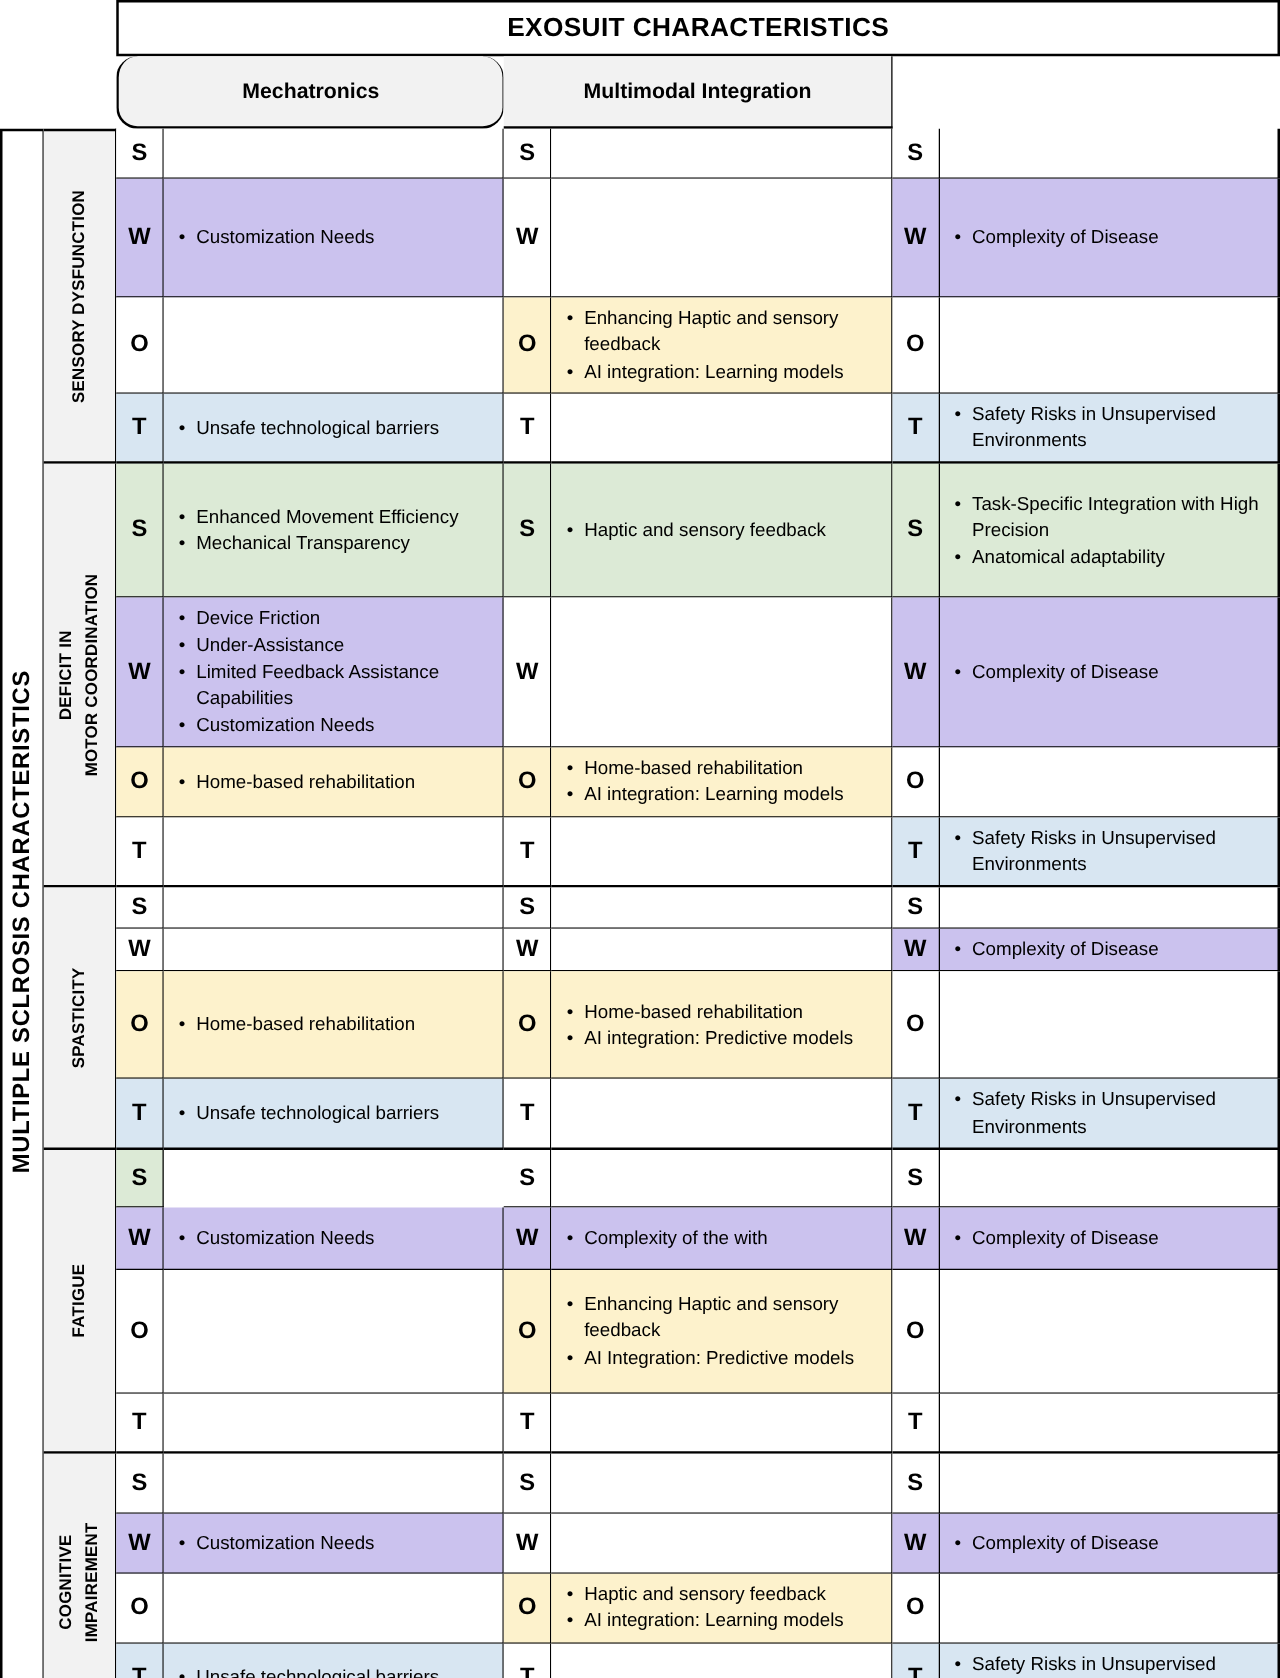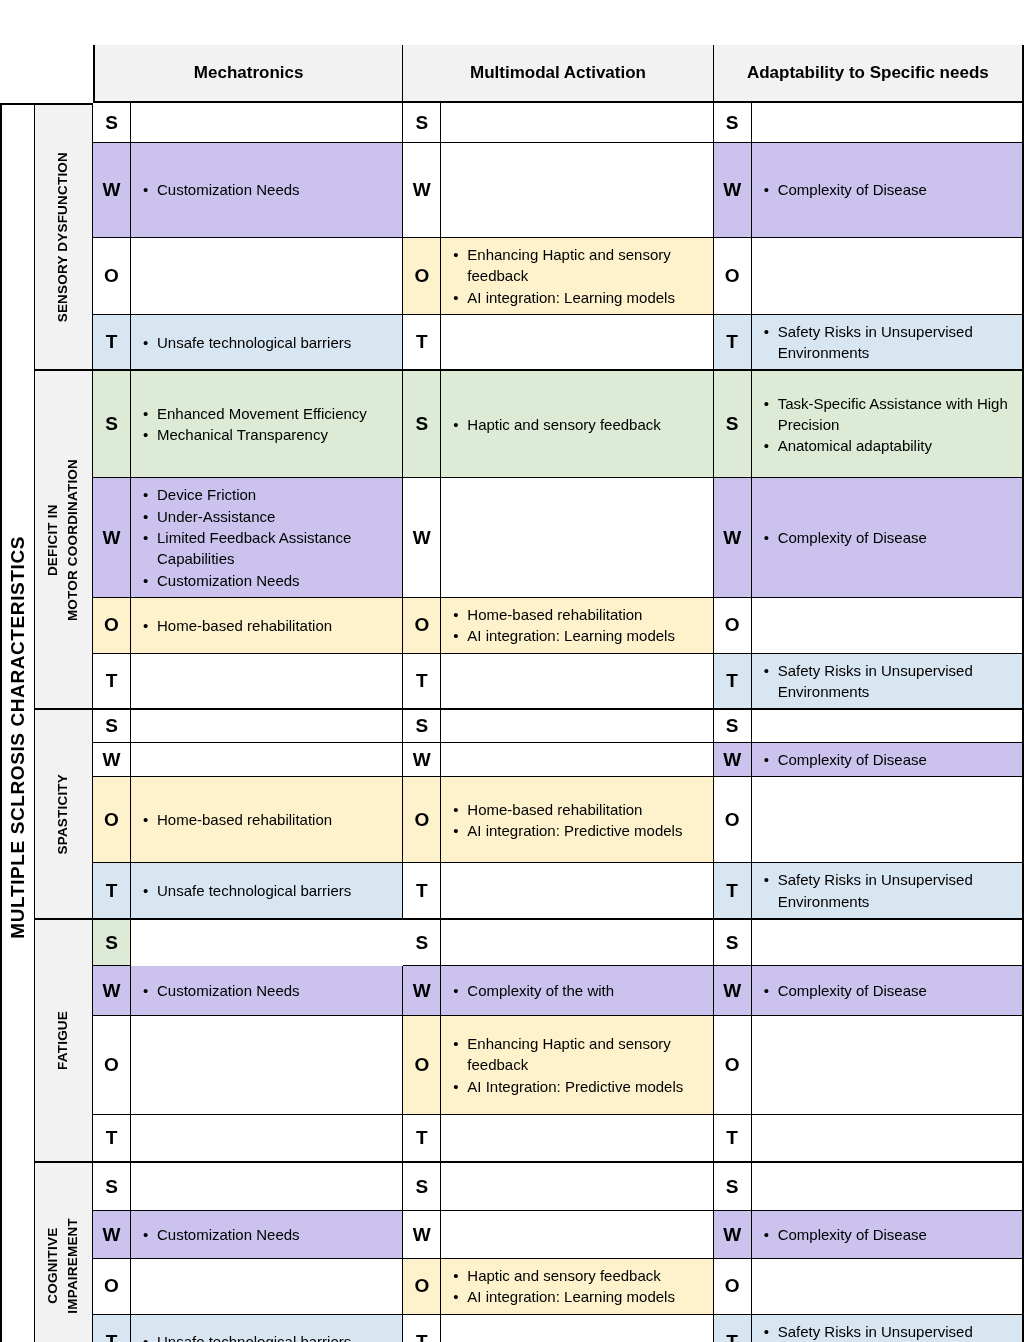--- a/index.html
+++ b/index.html
@@ -69,28 +69,28 @@
   .content li {
     font-size: 15px; line-height: 1.42;
     padding-left: 18px; position: relative;
   }
   .content li::before { content: "\2022"; position: absolute; left: 4px; }
 </style>
 </head>
 <body>
 
 <div id="matrix" style="grid-template-rows: 45px 58px minmax(40px, auto) minmax(95px, auto) minmax(73px, auto) minmax(49px, auto) minmax(107px, auto) minmax(116px, auto) minmax(52px, auto) minmax(51px, auto) minmax(33px, auto) minmax(33px, auto) minmax(86px, auto) minmax(52px, auto) minmax(46px, auto) minmax(50px, auto) minmax(99px, auto) minmax(48px, auto) minmax(48px, auto) minmax(48px, auto) minmax(55px, auto) minmax(48px, auto) 10px;">
-    <div class="subheader first" style="grid-area: 2 / 3 / span 1 / span 2;">
+    <div class="title-cell" style="grid-area: 1 / 3 / span 1 / span 6;">
+      <span>EXOSUIT CHARACTERISTICS</span>
+    </div>
+    <div class="subheader first" style="grid-area: 2 / 3 / span 1 / span 2; border-radius: 17px;">
       <span>Mechatronics</span>
     </div>
     <div class="subheader" style="grid-area: 2 / 5 / span 1 / span 2;">
-      <span>Multimodal Activation</span>
-    </div>
-    <div class="subheader last" style="grid-area: 2 / 7 / span 1 / span 2;">
-      <span>Adaptability to Specific needs</span>
+      <span>Multimodal Integration</span>
     </div>
     <div class="axis-cell" style="grid-area: 3 / 1 / span 20 / span 1;">
       <span class="vtext">MULTIPLE SCLROSIS CHARACTERISTICS</span>
     </div>
     <div class="group-cell first" style="grid-area: 3 / 2 / span 4 / span 1;">
       <span class="vtext">SENSORY DYSFUNCTION</span>
     </div>
     <div class="letter" style="grid-area: 3 / 3 / span 1 / span 1; background: rgb(255, 255, 255);">
       <span>S</span>
     </div>
@@ -179,21 +179,21 @@
     <div class="content" style="grid-area: 7 / 6 / span 1 / span 1; background: rgb(220, 234, 214);">
       <ul>
         <li>Haptic and sensory feedback</li>
       </ul>
     </div>
     <div class="letter" style="grid-area: 7 / 7 / span 1 / span 1; background: rgb(220, 234, 214);">
       <span>S</span>
     </div>
     <div class="content rlast" style="grid-area: 7 / 8 / span 1 / span 1; background: rgb(220, 234, 214);">
       <ul>
-        <li>Task-Specific Assistance with High Precision</li>
+        <li>Task-Specific Integration with High Precision</li>
         <li>Anatomical adaptability</li>
       </ul>
     </div>
     <div class="letter" style="grid-area: 8 / 3 / span 1 / span 1; background: rgb(203, 194, 238);">
       <span>W</span>
     </div>
     <div class="content" style="grid-area: 8 / 4 / span 1 / span 1; background: rgb(203, 194, 238);">
       <ul>
         <li>Device Friction</li>
         <li>Under-Assistance</li>

